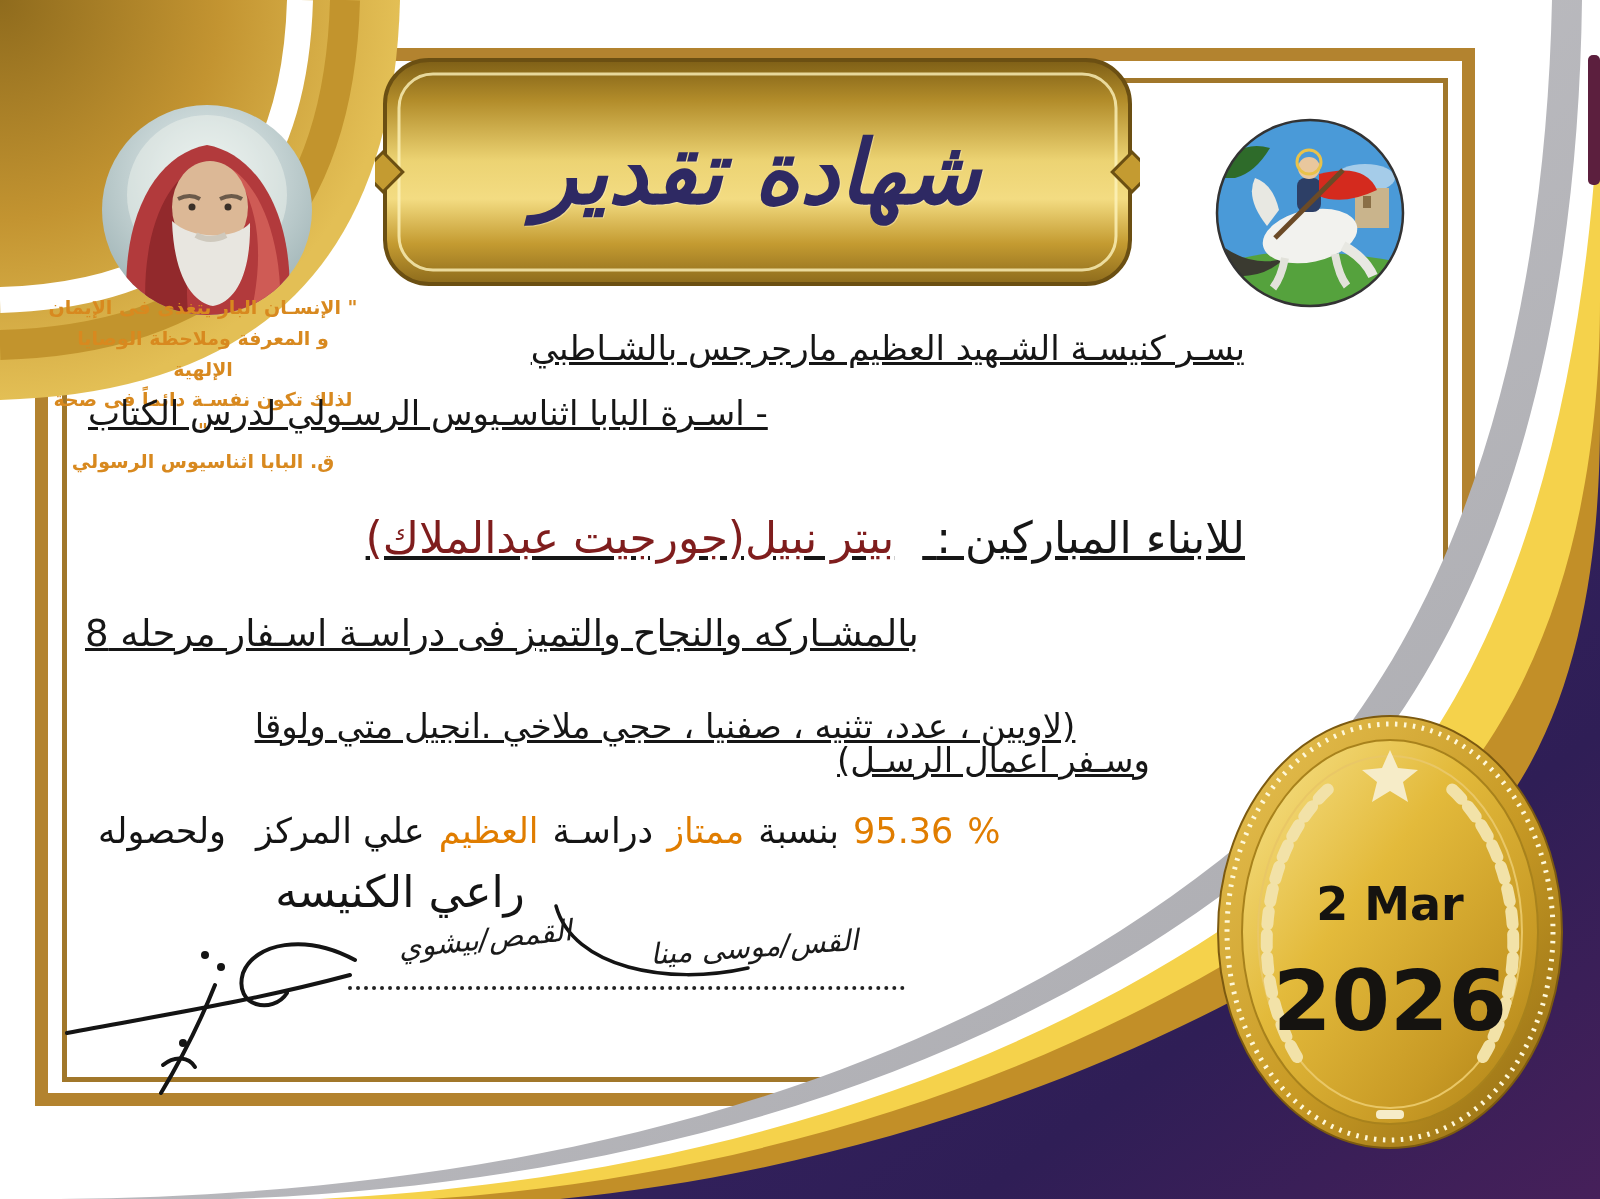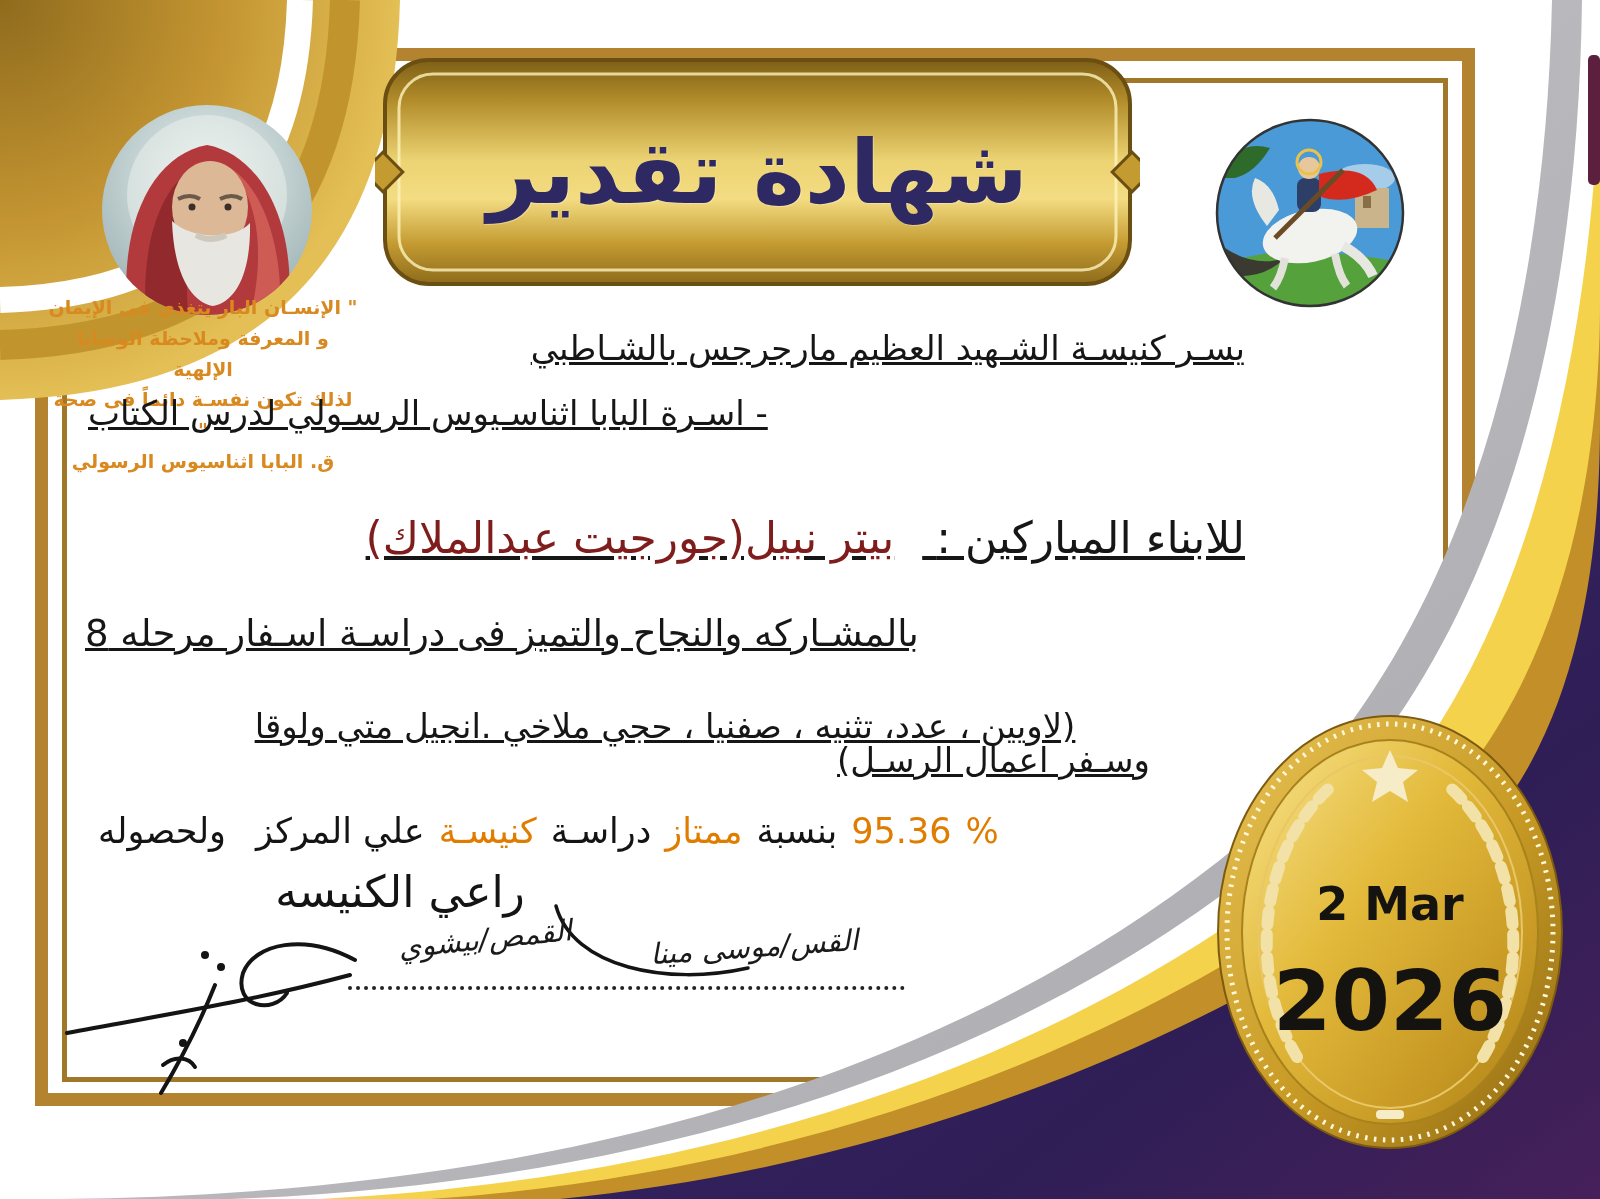--- a/index.html
+++ b/index.html
@@ -12,21 +12,21 @@
     border:13px solid #b3832f;}
   .frame-inner{position:absolute;left:62px;top:78px;width:1376px;height:994px;
     border:5px solid #a1772a;}
   
   .corner-arc{position:absolute;left:0;top:0;}
   .swoosh{position:absolute;left:0;top:0;}
   
   .plaque{position:absolute;left:375px;top:52px;width:765px;height:240px;}
   .plaque-title{position:absolute;left:375px;top:70px;width:765px;height:205px;
     display:flex;align-items:center;justify-content:center;
-    font-size:88px;font-weight:bold;color:#2e2963;
+    font-size:88px;font-weight:bold;color:#2e2963;font-style:italic;
     text-shadow:1px 1px 0 rgba(255,250,220,.35);}
   
   .portrait{position:absolute;left:100px;top:103px;}
   .george{position:absolute;left:1215px;top:118px;}
   
   .quote{position:absolute;left:48px;top:292px;width:310px;direction:rtl;
     text-align:center;color:#d8891f;font-weight:bold;font-size:19px;line-height:1.62;}
   
   .rtl{direction:rtl;text-decoration:underline;}
   .bodyline{position:absolute;color:#161616;}
@@ -184,21 +184,21 @@
     <span>للابناء المباركين :</span>
     <span class="name">بيتر نبيل(جورجيت عبدالملاك)</span>
   </div>
   <div class="bodyline rtl line5">بالمشـاركه والنجاح والتميز فى دراسـة اسـفار مرحله 8</div>
   <div class="bodyline rtl line6">(لاويين ، عدد، تثنيه ، صفنيا ، حجي ملاخي .انجيل متي ولوقا</div>
   <div class="bodyline rtl line7">وسـفر اعمال الرسـل)</div>
 
   <div class="achv">
     <span class="first">ولحصوله</span>
     <span>علي المركز</span>
-    <span class="orange">كنيسـة</span>
+    <span class="orange">العظيم</span>
     <span>دراسـة</span>
     <span class="orange">ممتاز</span>
     <span>بنسبة</span>
     <span class="orange">95.36</span>
     <span class="orange">%</span>
   </div>
 
   <div class="pastor-heading">راعي الكنيسه</div>
   <svg class="flourish" width="210" height="95" viewBox="0 0 210 95">
     <path d="M8,8 C25,70 120,88 200,70" stroke="#141414" stroke-width="3.5" fill="none" stroke-linecap="round"></path>

